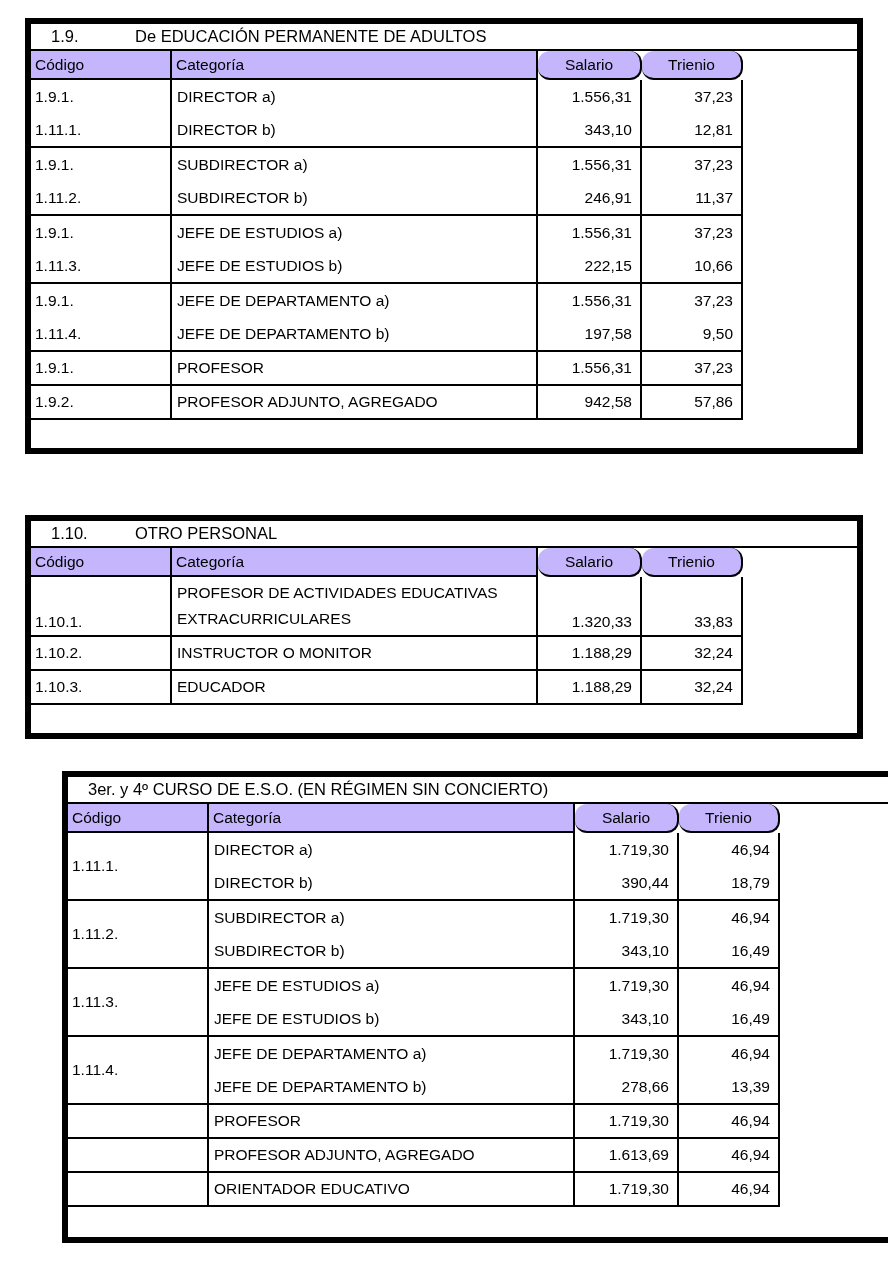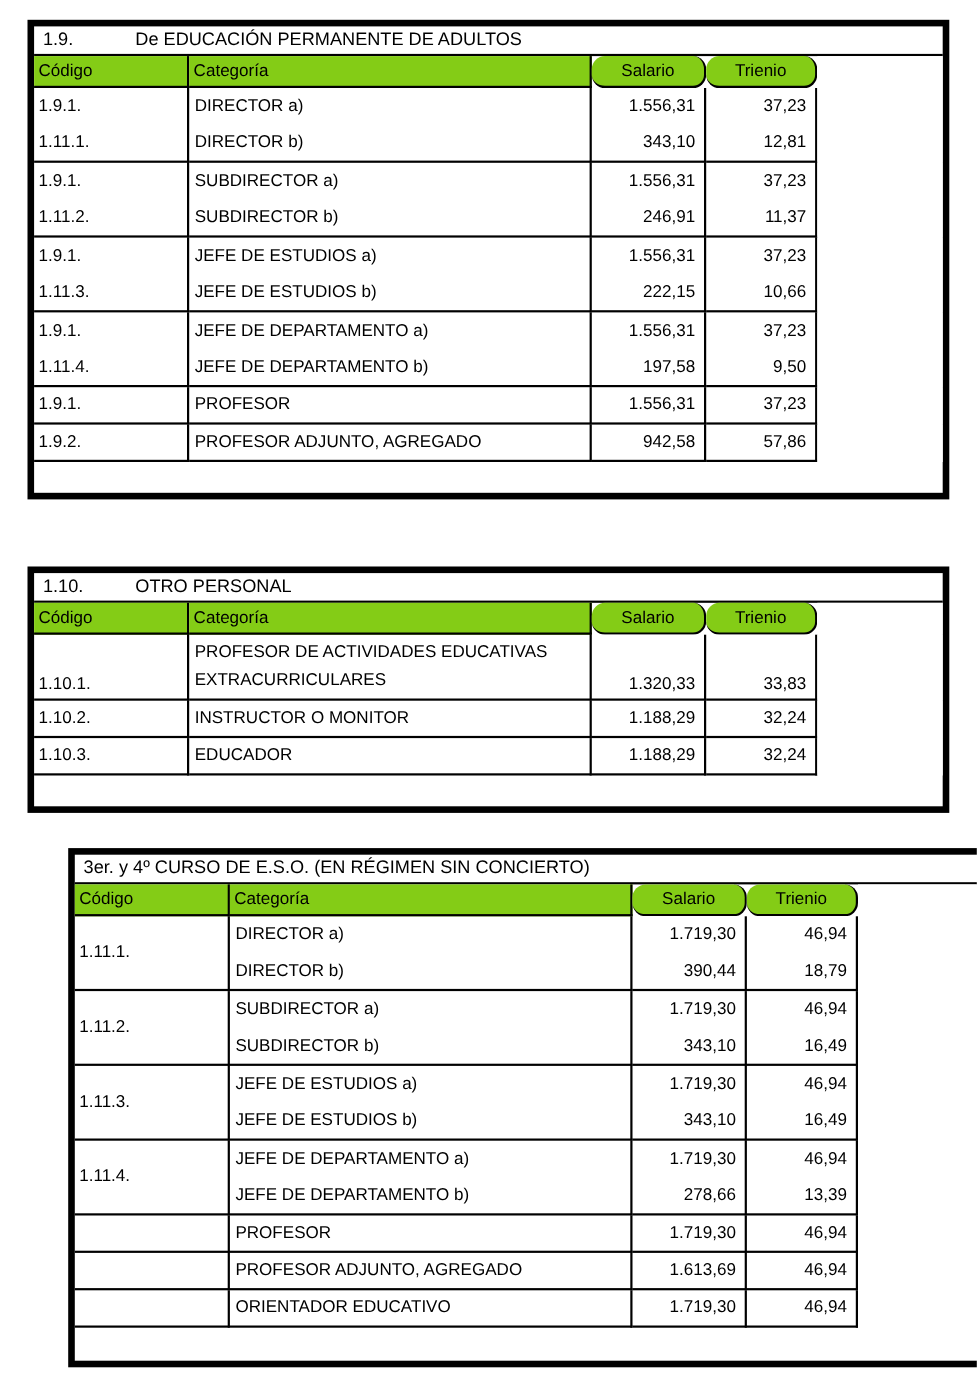--- a/index.html
+++ b/index.html
@@ -24,21 +24,21 @@
   }
   #t1 { top: 18px; }
   #t2 { top: 515px; }
   #t3 { top: 771px; margin-left: 37px; }
 
   .tbl-title {
     height: 27px;
     line-height: 25px;
     border-bottom: 2px solid #000000;
     box-sizing: border-box;
-    padding-left: 8px;
+    padding-left: 20px;
     font-size: 16.5px;
     white-space: nowrap;
     overflow: hidden;
   }
   .tbl-title .num { display: inline-block; min-width: 84px; }
   #t3 .tbl-title .num { min-width: 0; }
 
   .grid-row {
     display: grid;
     grid-template-columns: 141px 366px 104px 101px 1fr;
@@ -53,21 +53,21 @@
     font-size: 15.5px;
   }
   .grid-row .gut {
     background: #ffffff;
     border: none;
   }
 
   
   .hdr { height: 29px; }
   .hdr .c {
-    background: #84cc16;
+    background: #c4b5fd;
     line-height: 27px;
     padding-left: 4px;
   }
   .hdr .c.ctr { text-align: center; padding-left: 0; border-radius: 12px; }
 
   
   .c.codigo    { padding-left: 4px; }
   .c.categoria { padding-left: 5px; }
   .c.numeric   { text-align: right; padding-right: 8px; }
 

